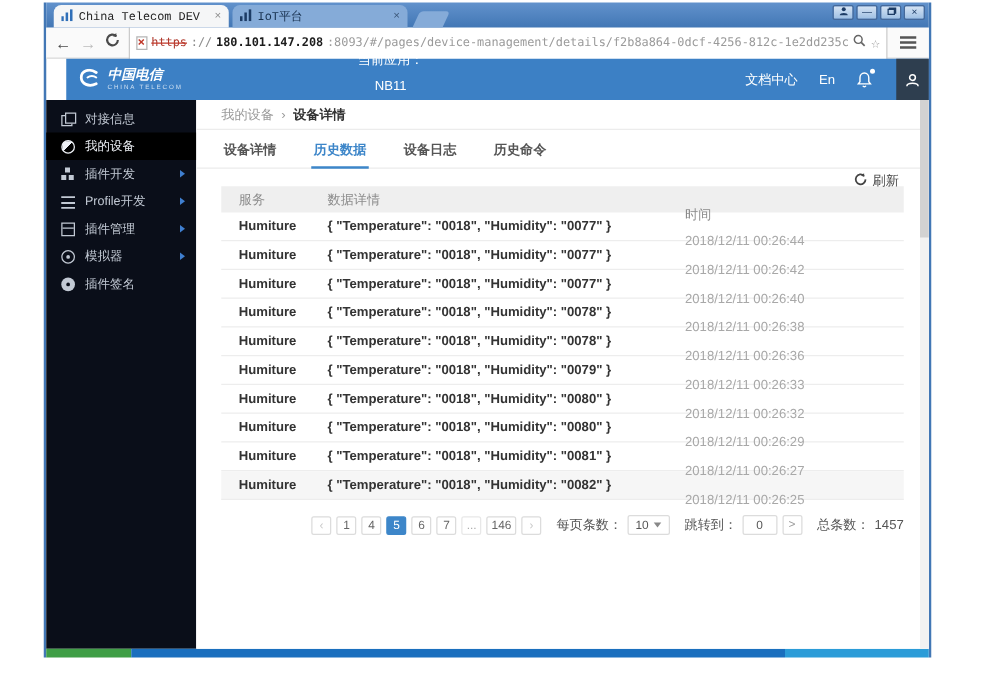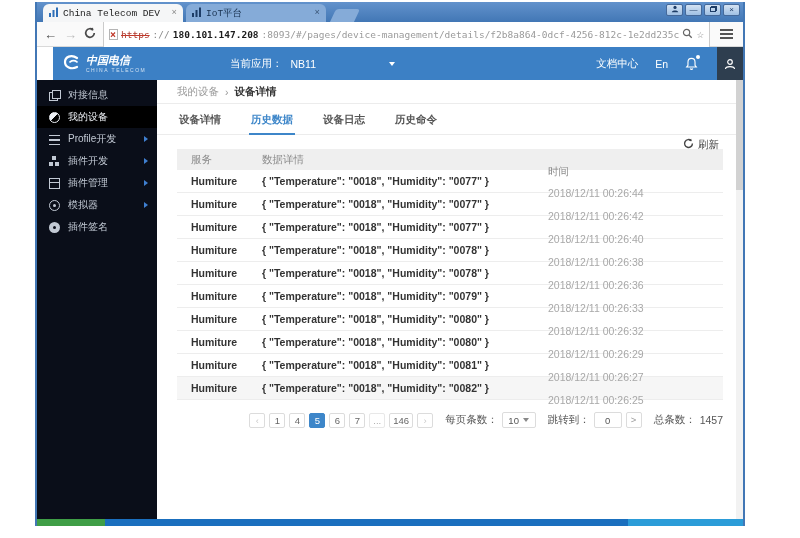--- a/index.html
+++ b/index.html
@@ -41,21 +41,21 @@
   .url-icons { flex:none; display:flex; align-items:center; gap:4px; }
   .star { color:#9a9a9a; font-size:12px; line-height:1; }
   .hamburger { width:13px; height:2px; background:#555; box-shadow:0 -4px 0 #555, 0 4px 0 #555; margin:0 3px; flex:none; }
 
   
   .navbar { height:33px; background:#3c80c5; display:flex; align-items:center; color:#fff; flex:none;margin-left:16px; }
   .logo { display:flex; align-items:center; gap:5px; margin-left:10px; width:125px; flex:none; }
   .logo-txt { display:flex; flex-direction:column; }
   .logo-main { font-size:11px; font-weight:bold; font-style:italic; line-height:1.1; }
   .logo-sub { font-size:5px; color:#cfe0f2; letter-spacing:1.5px; }
-  .app-select { display:flex; align-items:center; margin-left:42px; width:165px; font-size:10.5px; gap:8px; }
+  .app-select { display:flex; align-items:center; margin-left:42px; width:165px; font-size:10.5px; gap:8px;flex-direction:column; }
   .caret-down-w { width:0; height:0; border-top:4px solid #fff; border-left:3.5px solid transparent; border-right:3.5px solid transparent; margin-left:auto; }
   .nav-right { margin-left:auto; display:flex; align-items:center; gap:17px; font-size:10.5px; }
   .bell-wrap { position:relative; display:flex; }
   .bell-dot { position:absolute; right:-2px; top:-2px; width:4px; height:4px; border-radius:50%; background:#fff; }
   .profile-block { width:26px; height:33px; background:#2e3e4f; display:flex; align-items:center; justify-content:center; margin-left:2px; }
 
   
   .bodyrow { flex:1; display:flex; min-height:0; }
   .sidebar { width:120px; background:#0a0e19; flex:none; padding-top:4px; }
   .side-item { height:22px; display:flex; align-items:center; padding:0 8px 0 12px; gap:8px; font-size:10px; color:#c2c9d4; position:relative; }
@@ -232,27 +232,27 @@
     <div class="sidebar" id="sidebar-menu">
         <div class="side-item">
           <span class="s-icon docking-icon"></span>
           <span>对接信息</span>
         </div>
         <div class="side-item active">
           <span class="s-icon device-icon"></span>
           <span>我的设备</span>
         </div>
         <div class="side-item">
+          <span class="s-icon plugin-dev-icon"></span>
+          <span>插件开发</span>
+          <span class="chev"></span>
+        </div>
+        <div class="side-item">
           <span class="s-icon list-icon"></span>
           <span>Profile开发</span>
-          <span class="chev"></span>
-        </div>
-        <div class="side-item">
-          <span class="s-icon plugin-dev-icon"></span>
-          <span>插件开发</span>
           <span class="chev"></span>
         </div>
         <div class="side-item">
           <span class="s-icon plugin-manage-icon"></span>
           <span>插件管理</span>
           <span class="chev"></span>
         </div>
         <div class="side-item">
           <span class="s-icon simulator-icon"></span>
           <span>模拟器</span>

